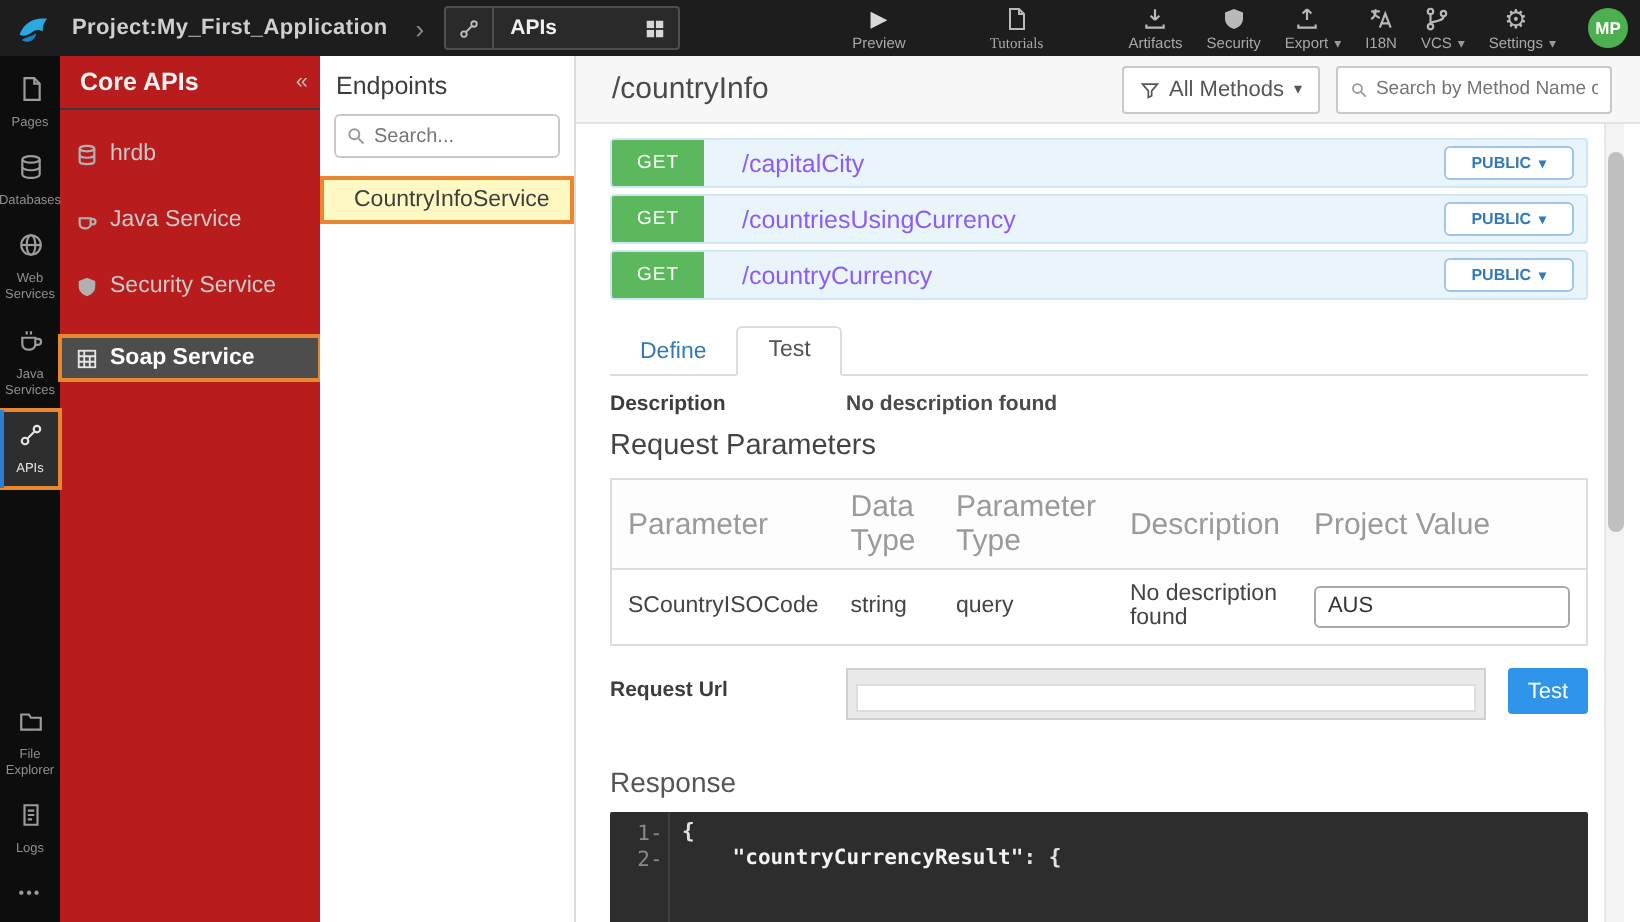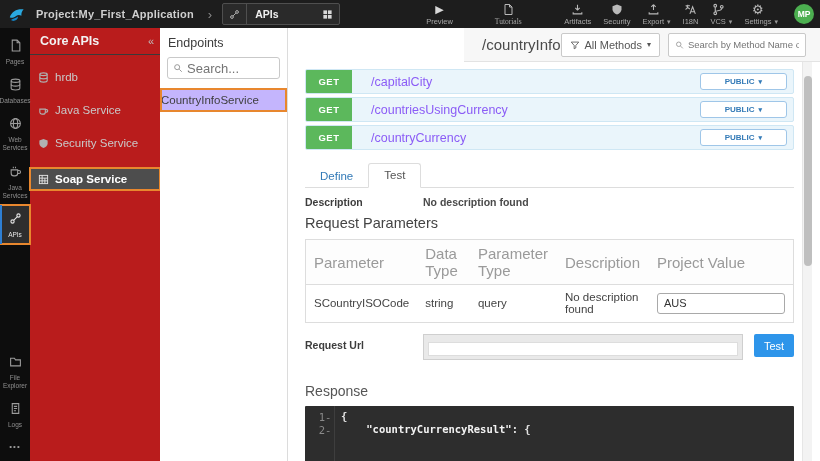--- a/index.html
+++ b/index.html
@@ -55,38 +55,38 @@
   .app-bar-title { color:#ececec; font-size:11.5px; flex:1; }
   .app-bar-ic { color:#d6d6d6; margin-left:12px; display:flex; cursor:pointer; }
 
   .content-row { flex:1; display:flex; min-height:0; }
 
   
   .endpoints { width:128px; background:#fff; border-right:1px solid #dcdcdc; flex-shrink:0; padding-top:6px; }
   .ep-title { font-size:12.5px; color:#3c3c3c; padding:2px 8px 7px; }
   .ep-search { margin:0 7px 10px; height:22px; border:1px solid #c9c9c9; border-radius:3px; display:flex; align-items:center; padding:0 5px; gap:4px; background:#fff; }
   .ep-search svg { flex-shrink:0; color:#9a9a9a; }
-  .ep-search input { border:none; outline:none; width:100%; font-size:13px; color:#555; font-family:"Liberation Sans",sans-serif; }
-  .ep-item { height:22px; display:flex; align-items:center; font-size:11.5px; color:#3e3e3e; padding:0 0; outline:2px solid #e8872e; outline-offset:-1px; margin:0 1px; cursor:pointer; background:#c4b5fd; }
-
-  
-  .main { flex:1; display:flex; flex-direction:column; min-width:0; background:#fff; position:relative;align-items:flex-end; }
+  .ep-search input { border:none; outline:none; width:100%; font-size:10px; color:#555; font-family:"Liberation Sans",sans-serif; }
+  .ep-item { height:22px; display:flex; align-items:center; font-size:11.5px; color:#3e3e3e; padding:0 16px; outline:2px solid #e8872e; outline-offset:-1px; margin:0 1px; cursor:pointer; background:#fef9c3; }
+
+  
+  .main { flex:1; display:flex; flex-direction:column; min-width:0; background:#fff; position:relative; }
   .main-header { height:34px; background:#f7f7f7; border-bottom:1px solid #e3e3e3; display:flex; align-items:center; padding:0 14px 0 18px; flex-shrink:0; }
   .svc-path { font-size:15px; color:#4a4a4a; flex:1; }
   .methods-dd { height:24px; background:#fff; border:1px solid #c9c9c9; border-radius:2px; display:flex; align-items:center; gap:5px; padding:0 8px; font-size:11px; color:#555; cursor:pointer; }
   .methods-dd .dd-caret { font-size:8px; color:#555; }
   .hdr-search { height:24px; width:138px; background:#fff; border:1px solid #c9c9c9; border-radius:2px; display:flex; align-items:center; gap:4px; padding:0 6px; margin-left:8px; }
   .hdr-search input { border:none; outline:none; width:100%; font-size:9.5px; color:#666; font-family:"Liberation Sans",sans-serif; }
 
   .scroll-area { flex:1; position:relative; padding:7px 26px 0 17px; overflow:hidden; }
 
   .ep-row { height:25px; border:1px solid #cfe7f4; background:#eaf5fb; border-radius:2px; display:flex; align-items:center; margin-bottom:3px; cursor:pointer; }
-  .method-chip { width:46px; align-self:stretch; background:#5cb85c; color:#fff; font-size:9.5px; font-weight:bold; letter-spacing:.5px; display:flex; align-items:center; justify-content:center; border-radius:1px 0 0 1px; }
+  .method-chip { width:46px; align-self:stretch; background:#5cb85c; color:#fff; font-size:9.5px; font-weight:normal; letter-spacing:.5px; display:flex; align-items:center; justify-content:center; border-radius:1px 0 0 1px; }
   .ep-path { font-size:12.5px; color:#8b5cf6; margin-left:19px; flex:1; }
-  .public-btn { margin-right:6px; border:1px solid #9fc6e8; background:#fff; color:#337ab7; font-size:8px; font-weight:bold; border-radius:3px; padding:3px 24px; display:flex; align-items:center; gap:4px; cursor:pointer; }
+  .public-btn { margin-right:6px; border:1px solid #9fc6e8; background:#fff; color:#337ab7; font-size:8px; font-weight:bold; border-radius:3px; padding:3px 13px; display:flex; align-items:center; gap:4px; cursor:pointer; }
   .public-btn .pb-caret { font-size:7px; }
 
   .tabs { margin-top:13px; display:flex; border-bottom:1px solid #ddd; height:25px; align-items:flex-end; }
   .tab { font-size:11.5px; padding:5px 15px 6px; cursor:pointer; position:relative; top:1px; }
   .tab.define { color:#337ab7; }
   .tab.active { background:#fff; border:1px solid #ddd; border-bottom:1px solid #fff; border-radius:3px 3px 0 0; color:#555; }
 
   .desc-row { display:flex; margin-top:8px; }
   .desc-label { width:118px; font-size:10.5px; font-weight:bold; color:#3d3d3d; }
   .desc-value { font-size:10.5px; font-weight:bold; color:#4a4a4a; }

